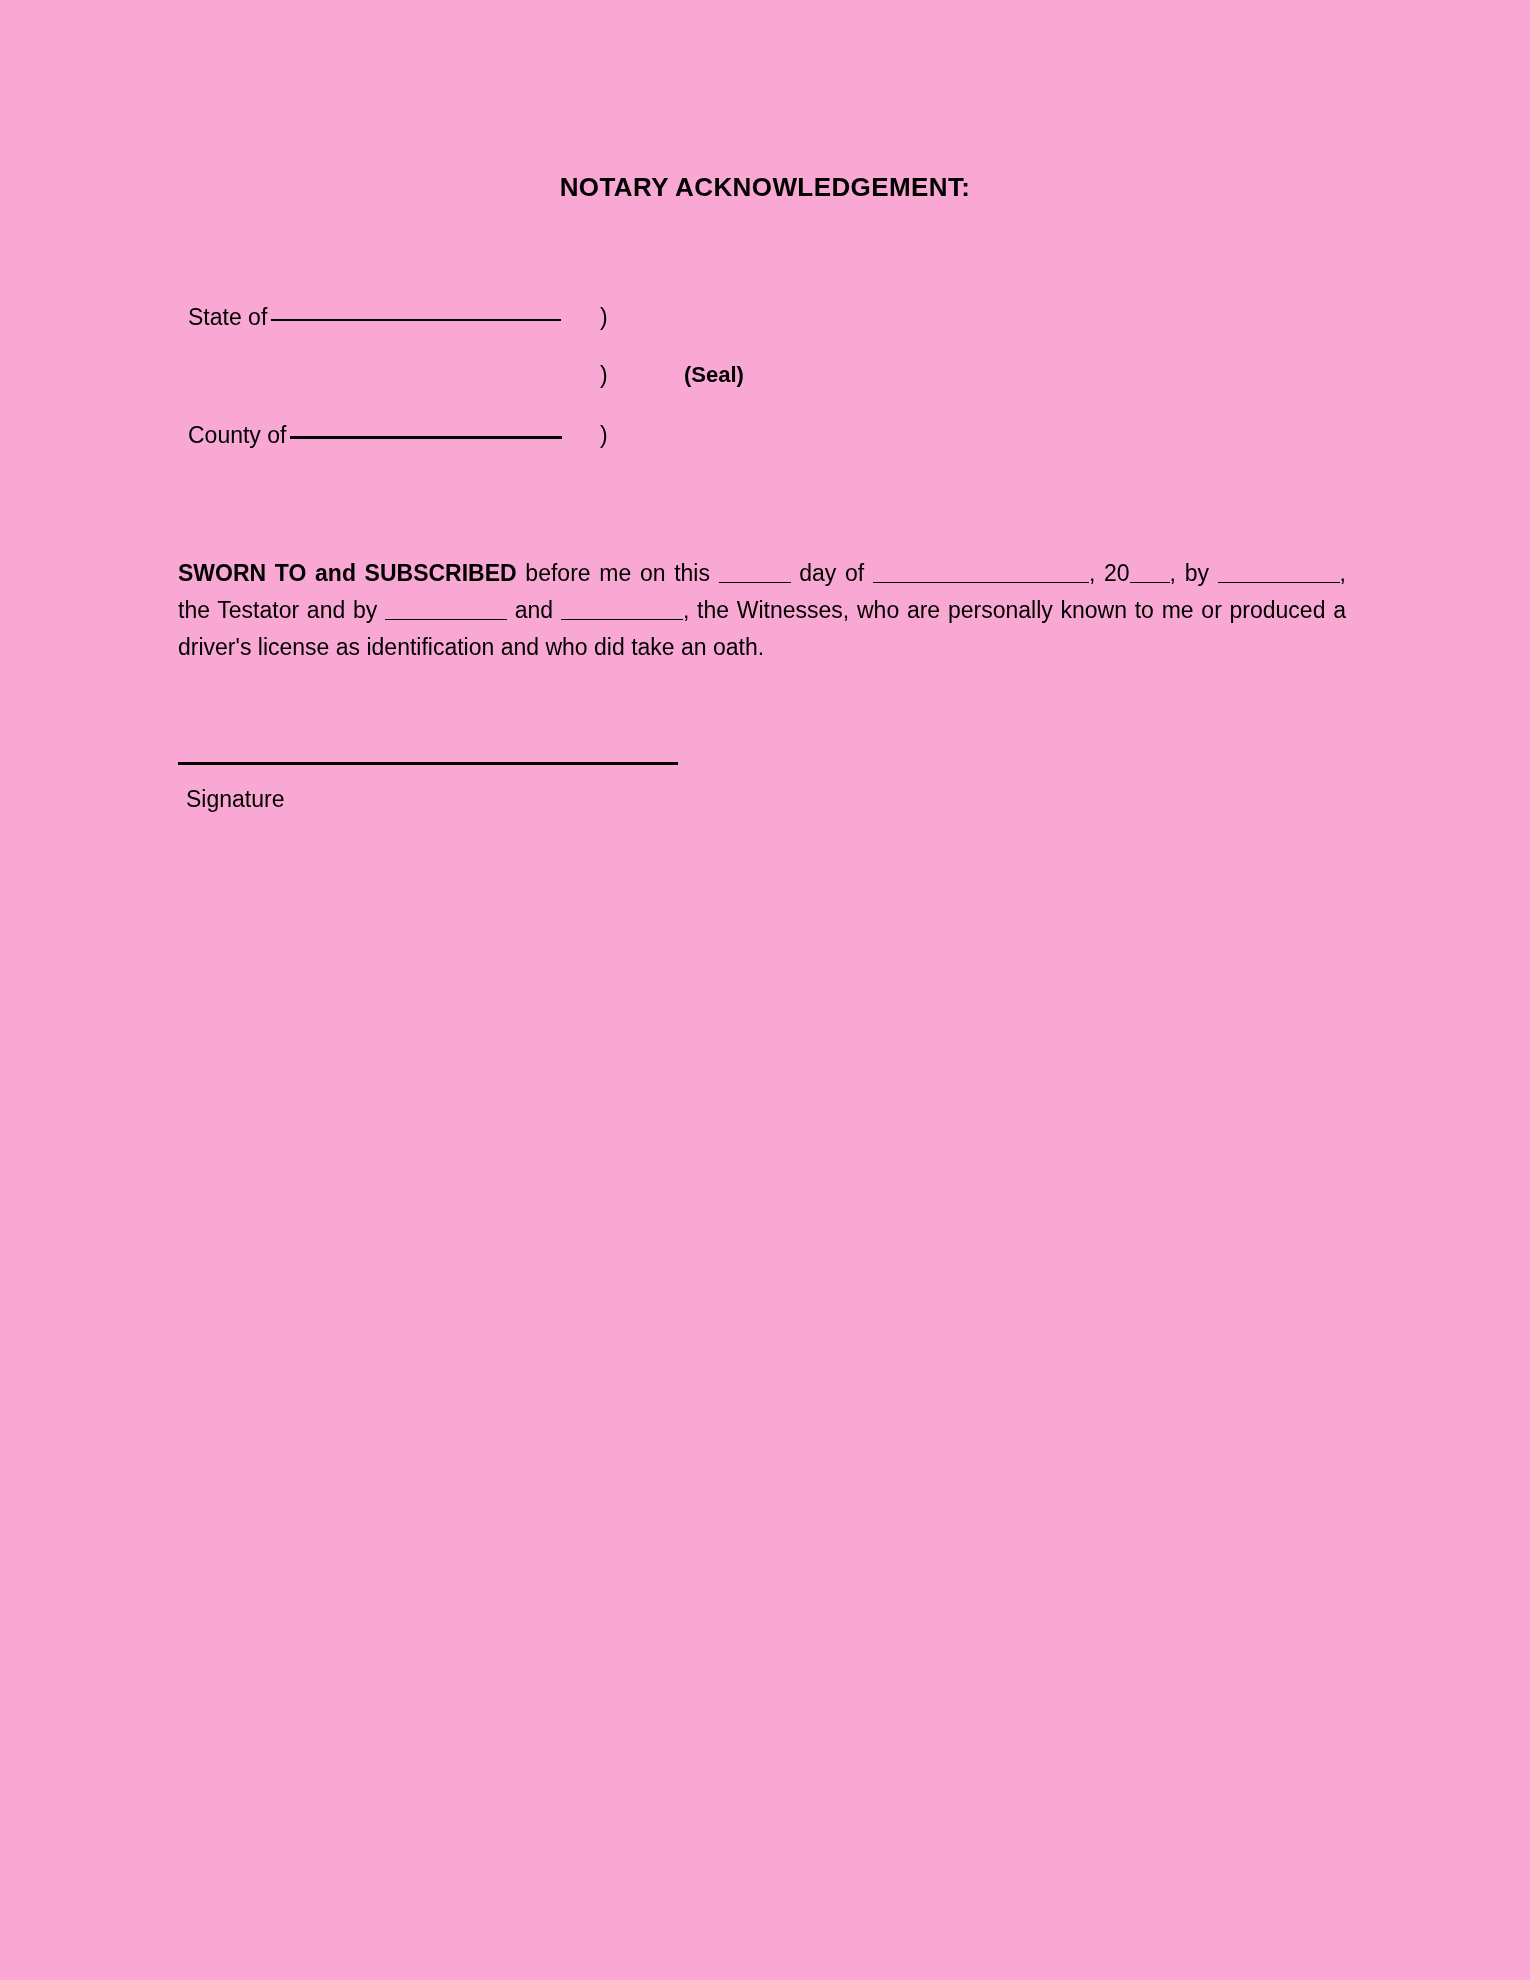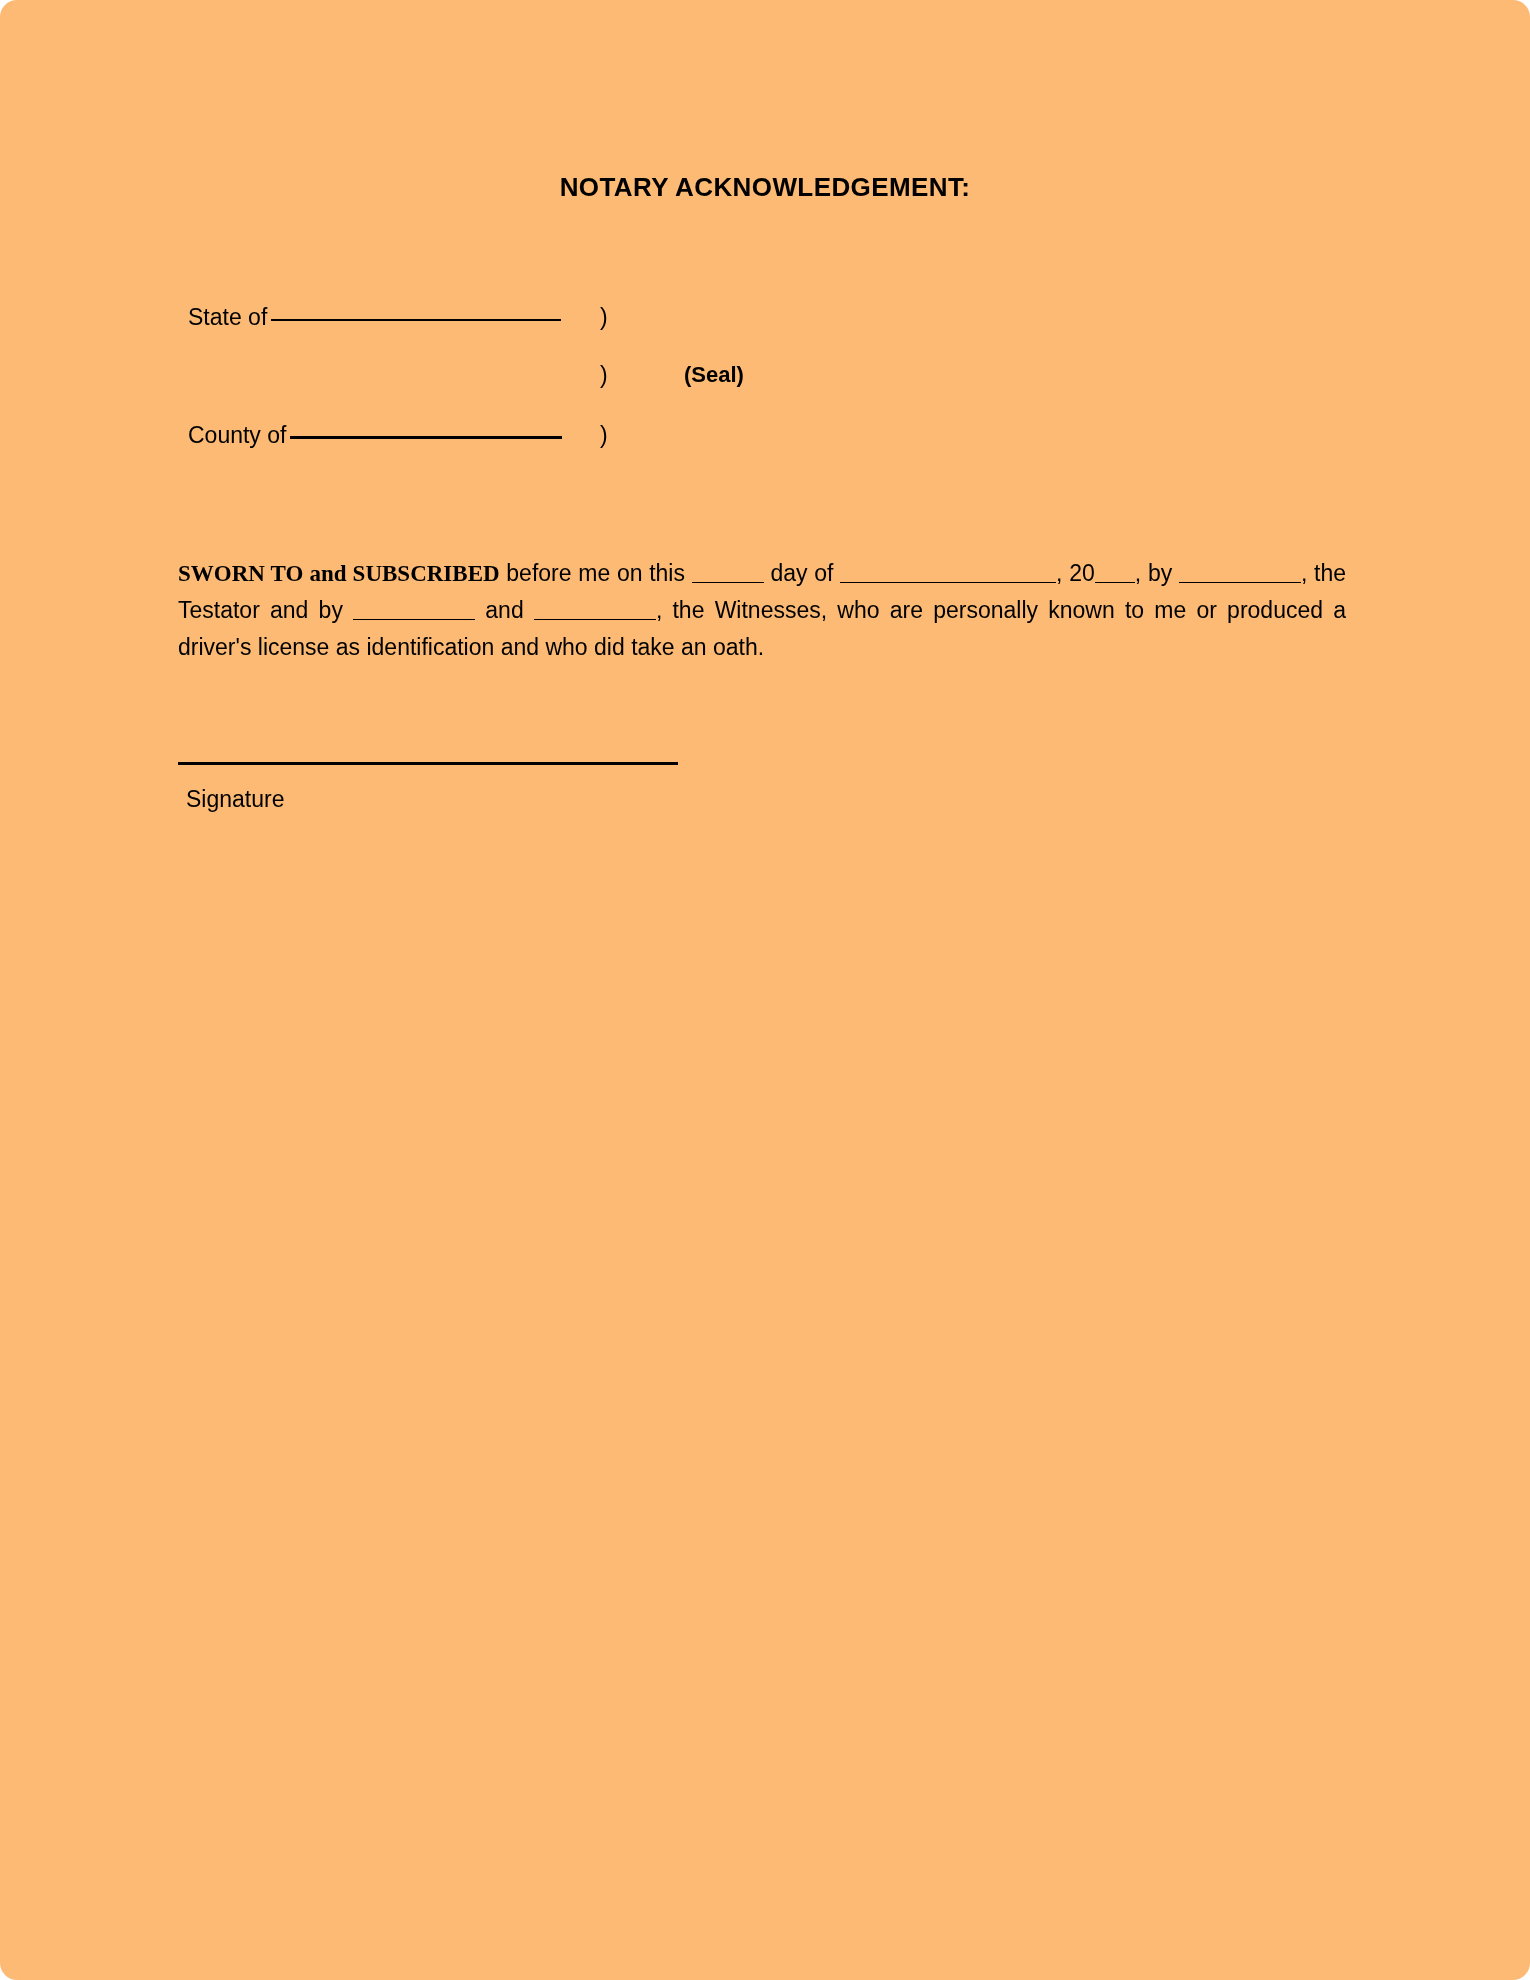--- a/index.html
+++ b/index.html
@@ -13,23 +13,22 @@
     height: 1980px;
     position: relative;
     font-family: "Liberation Sans", sans-serif;
     color: #000000;
     -webkit-font-smoothing: antialiased;
   }
 
   .page {
     position: absolute;
     inset: 0;
-    background: #fdba74;
+    background: #f9a8d4;
     overflow: hidden;
-    border-radius: 17px;
   }
 
   
   .doc-title {
     position: absolute;
     top: 172px;
     left: 0;
     width: 1530px;
     text-align: center;
     font-size: 26px;
@@ -88,21 +87,21 @@
   .sworn-para {
     position: absolute;
     left: 178px;
     top: 555px;
     width: 1168px;
     font-size: 23px;
     line-height: 37px;
     text-align: justify;
     text-justify: inter-word;
   }
-  .sworn-para .lead { font-weight: bold; font-family: Liberation Serif, serif; }
+  .sworn-para .lead { font-weight: bold; }
 
   .blank {
     display: inline-block;
     border-bottom: 1px solid #000;
     vertical-align: baseline;
     height: 19px;
     margin-bottom: -2px;
   }
   .blank-day   { width: 72px; }
   .blank-month { width: 216px; }

